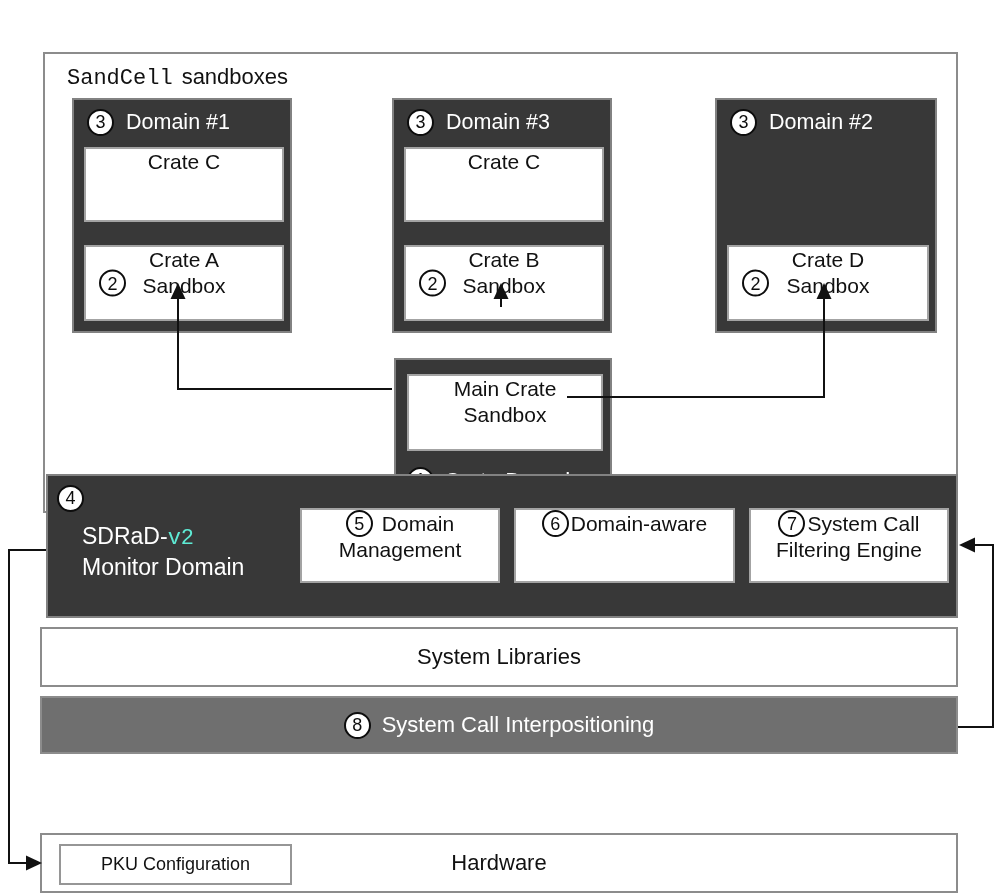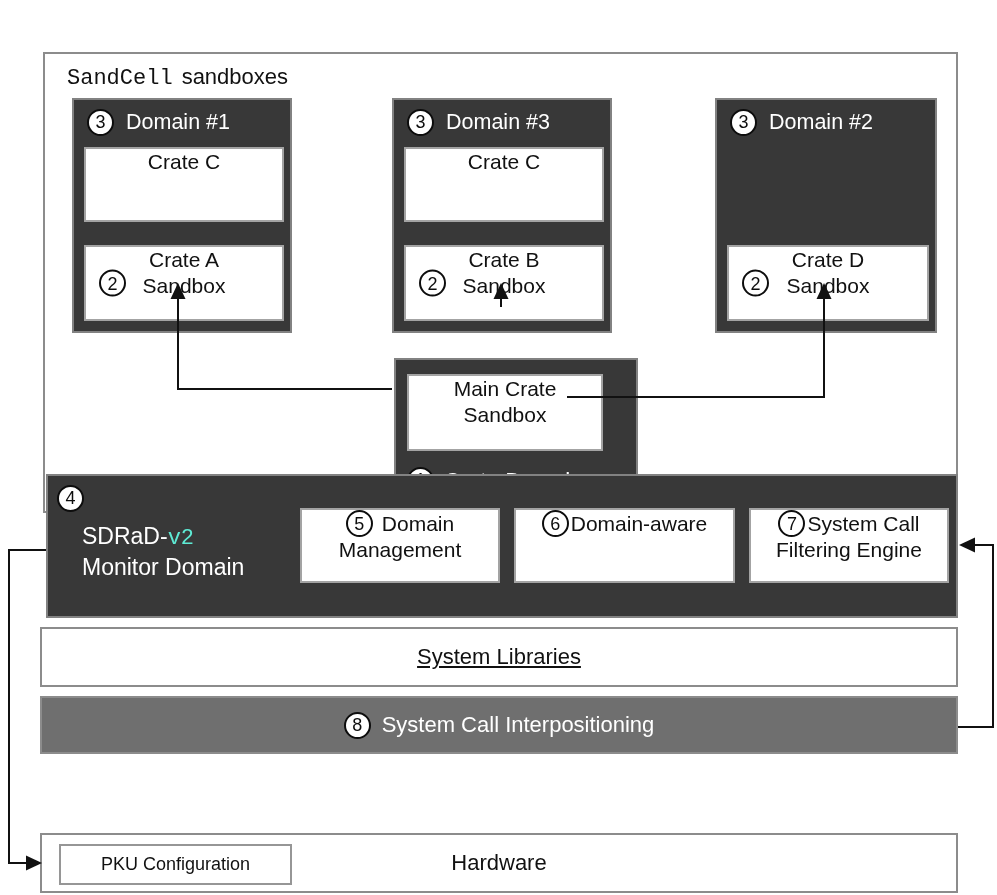--- a/index.html
+++ b/index.html
@@ -77,21 +77,21 @@
         <span class="badge">3</span>
         <span>Domain #2</span>
       </div>
       <div class="abs white-box" style="left:10px;top:145px;width:202px;height:76px;">
         <span class="badge sbx-badge">2</span>
         <span>Crate D</span>
         <span>Sandbox</span>
       </div>
     </div>
 
-    <div class="abs dark-box" style="left:349px;top:304px;width:244px;height:145px;">
+    <div class="abs dark-box" style="left:349px;top:304px;width:218px;height:145px;">
       <div class="abs white-box" style="left:11px;top:14px;width:196px;height:77px;">
         <span>Main Crate</span>
         <span>Sandbox</span>
       </div>
       <div class="root-footer">
         <span class="badge">1</span>
         <span>Crate Domain</span>
       </div>
     </div>
   </div>
@@ -120,21 +120,21 @@
 
     <div class="abs white-box" style="left:701px;top:32px;width:200px;height:75px;">
       <span class="module-line1" style="gap:2px;">
         <span class="badge">7</span>
         <span>System Call</span>
       </span>
       <span>Filtering Engine</span>
     </div>
   </div>
 
-  <div class="abs row" style="top:627px;height:60px;text-decoration:underline;">
+  <div class="abs row" style="top:627px;height:60px;">
     <span>System Libraries</span>
   </div>
 
   <div class="abs row row-gray" style="top:696px;height:58px;">
     <span class="row-label-group">
       <span class="badge">8</span>
       <span>System Call Interpositioning</span>
     </span>
   </div>
 

